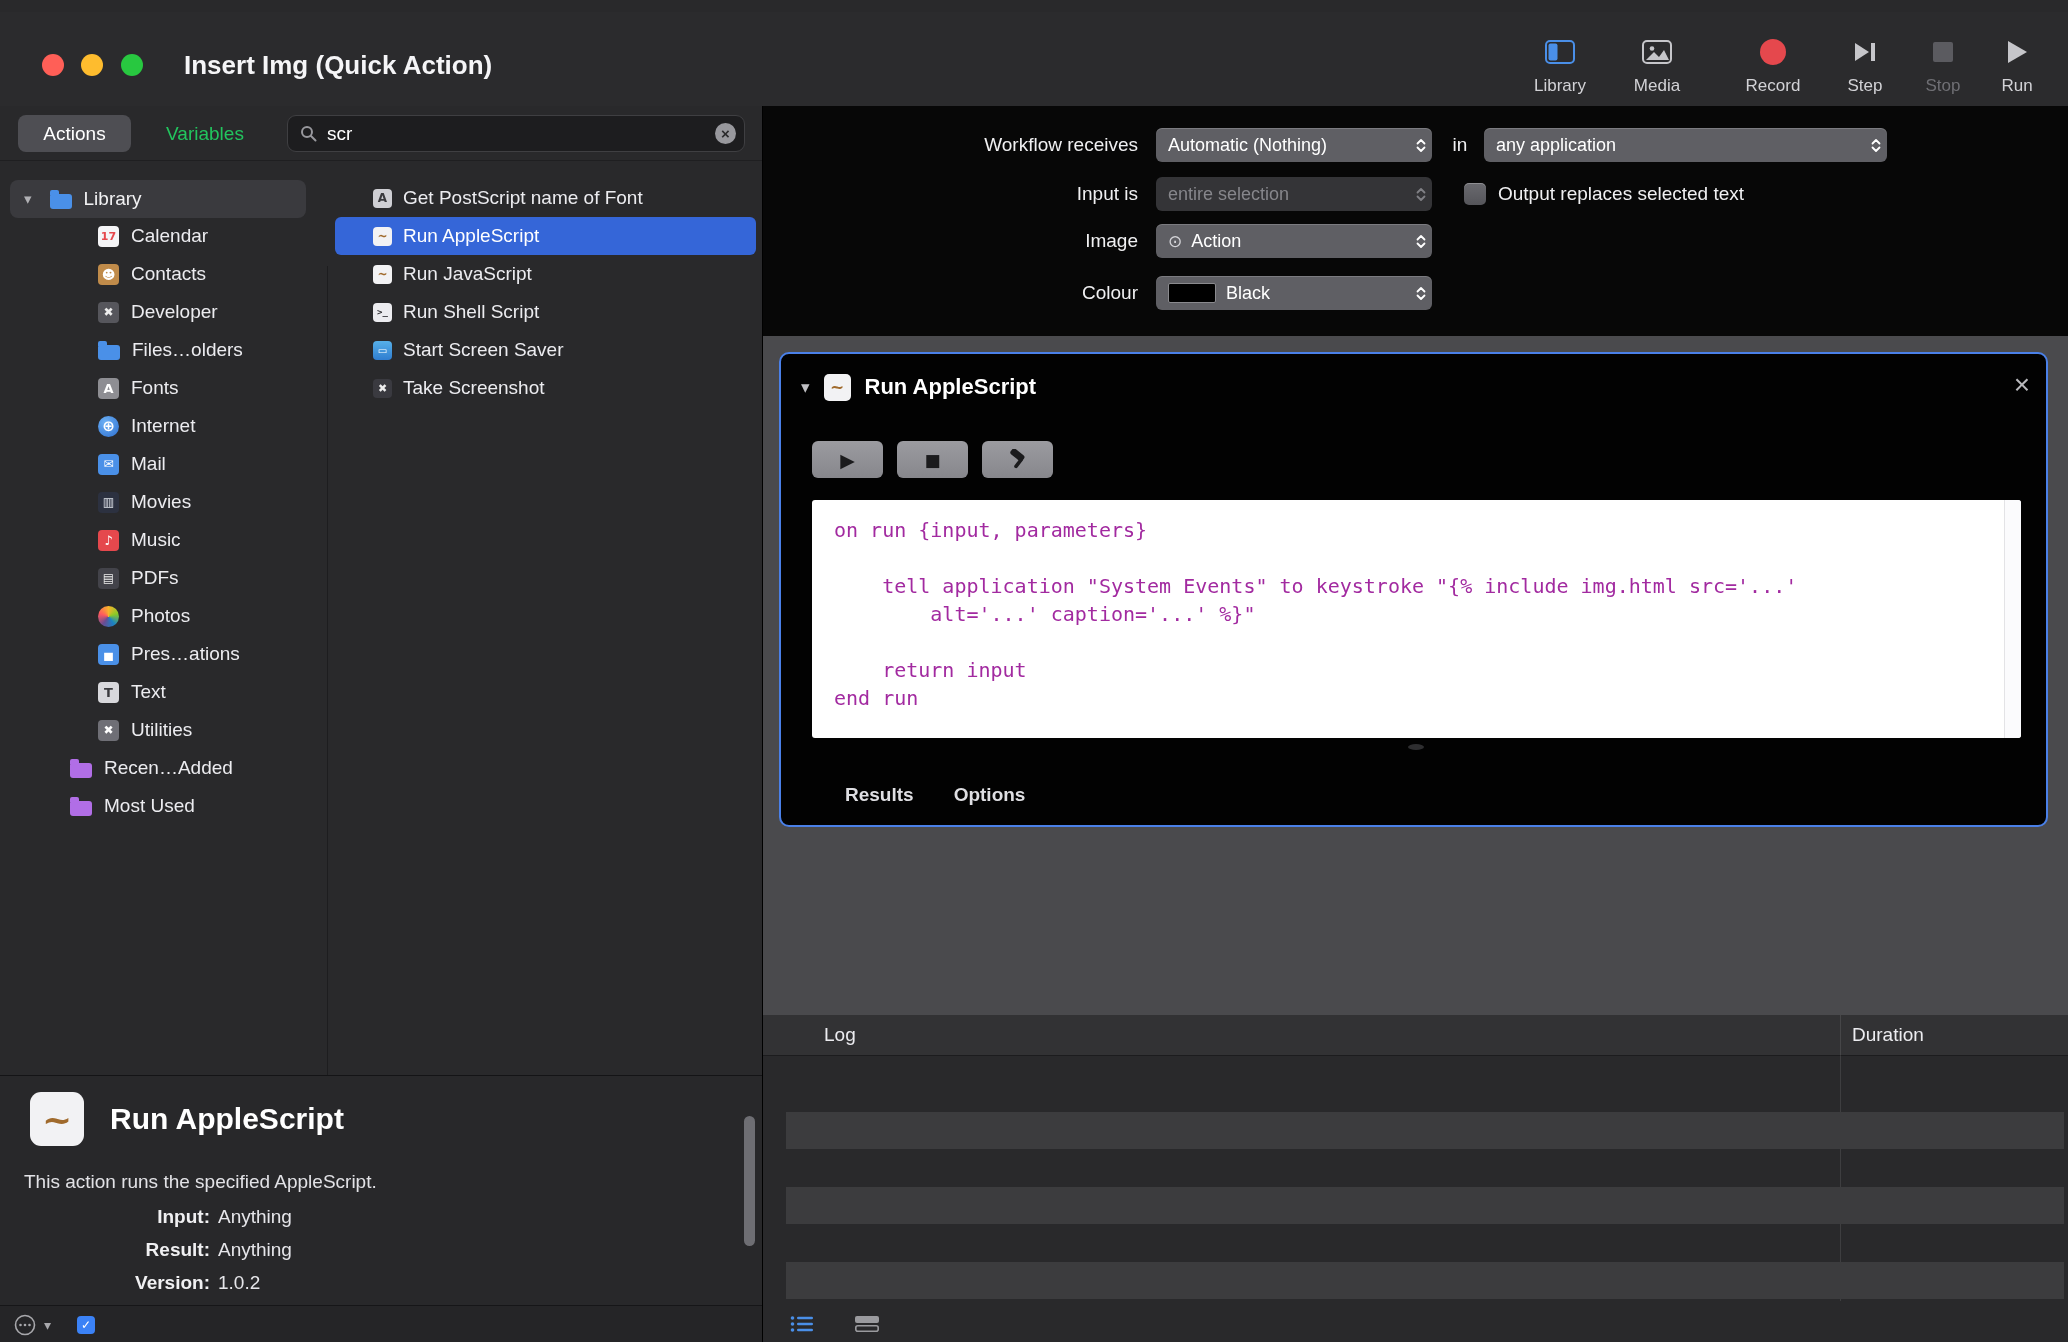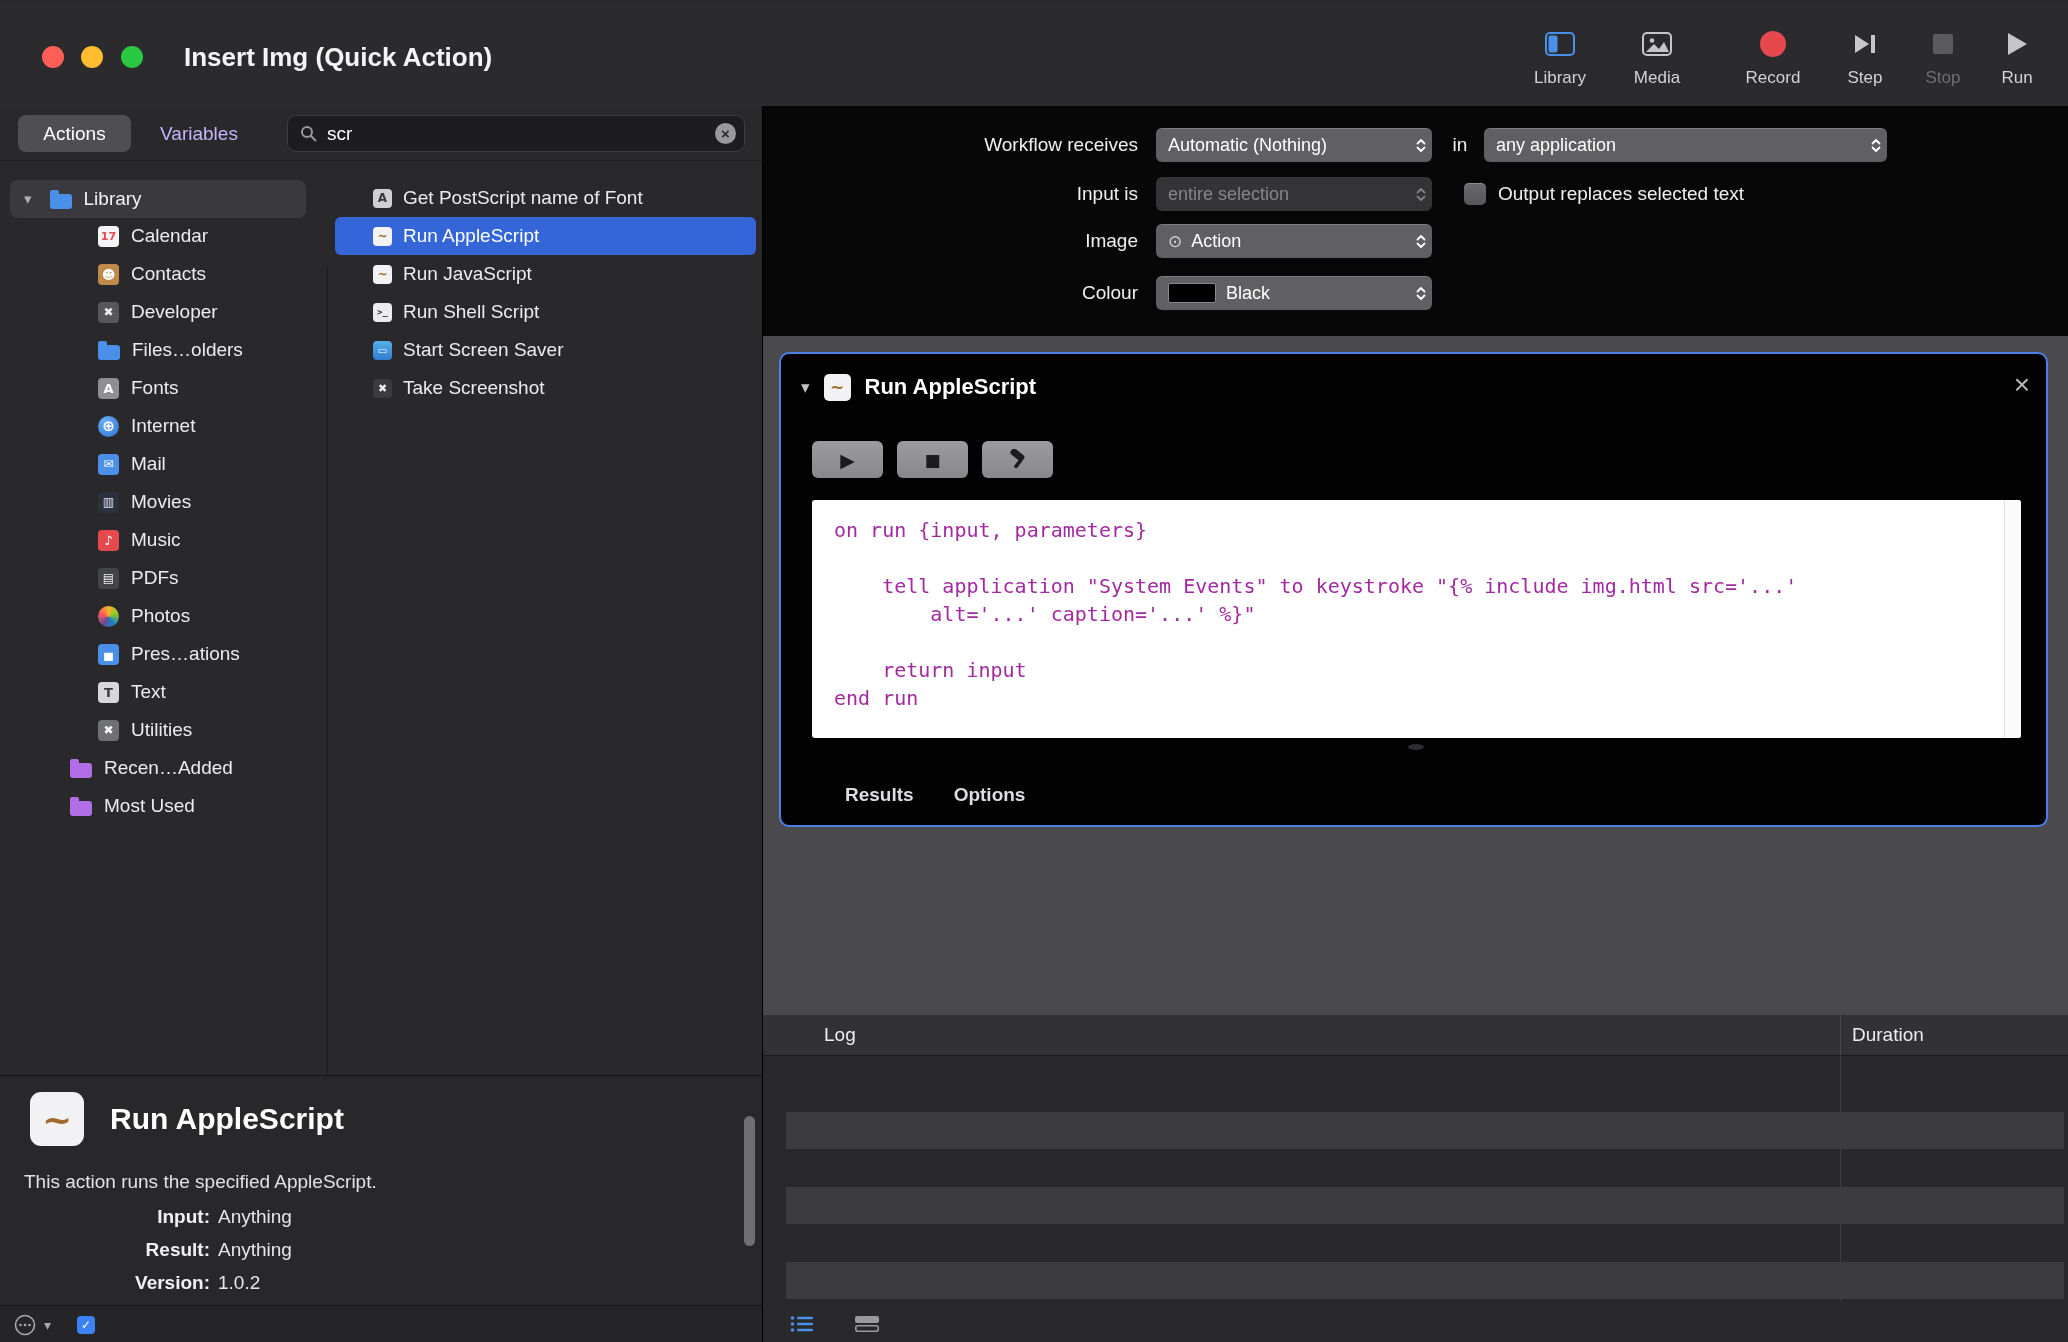--- a/index.html
+++ b/index.html
@@ -1,40 +1,40 @@
 <!DOCTYPE html>
 <html><head>
 <meta charset="utf-8">
 <style>
   html,body{margin:0;padding:0;background:#000;}
   #app{position:relative;width:2068px;height:1342px;overflow:hidden;
        font-family:"Liberation Sans",sans-serif;background:#29292b;color:#ececf0;
        -webkit-font-smoothing:antialiased;}
 
   
-  #titlebar{position:absolute;left:0;top:4px;width:2068px;height:106px;background:#2b2b2d;border-bottom:1px solid #0c0c0c;}
+  #titlebar{position:absolute;left:0;top:12px;width:2068px;height:106px;background:#2b2b2d;border-bottom:1px solid #0c0c0c;}
   .tl{position:absolute;top:42px;width:22px;height:22px;border-radius:50%;}
   #tl-close{left:42px;background:#ff5f57;}
   #tl-min{left:81px;background:#febc2e;}
   #tl-zoom{left:121px;background:#28c840;}
   #window-title{position:absolute;left:184px;top:0;height:106px;line-height:106px;font-size:26px;font-weight:bold;color:#f5f5f7;}
   .tbitem{position:absolute;top:18px;width:96px;height:78px;display:flex;flex-direction:column;align-items:center;justify-content:flex-start;cursor:default;}
   .tbitem .tbicon{height:44px;display:flex;align-items:center;justify-content:center;}
   .tbitem .tblabel{font-size:17px;color:#d2d2d6;margin-top:2px;}
   .tbitem.disabled .tblabel{color:#6f6f74;}
 
   
   #left-panel{position:absolute;left:0;top:106px;width:762px;height:1236px;background:#29292b;}
   #panel-divider-v{position:absolute;left:327px;top:160px;width:1px;height:915px;background:#1d1d1f;}
   #main-divider{position:absolute;left:762px;top:106px;width:1px;height:1236px;background:#000;}
 
   #panel-topbar{position:absolute;left:0;top:0;width:762px;height:54px;border-bottom:1px solid #1f1f21;}
   #actions-tab{position:absolute;left:18px;top:9px;width:113px;height:37px;background:#4e4e53;border-radius:8px;
                text-align:center;line-height:37px;font-size:19px;color:#fff;}
-  #variables-tab{position:absolute;left:144px;top:9px;width:110px;height:37px;text-align:center;line-height:37px;font-size:19px;color:#c4b5fd;}
+  #variables-tab{position:absolute;left:150px;top:9px;width:110px;height:37px;text-align:center;line-height:37px;font-size:19px;color:#22c55e;}
   #search-field{position:absolute;left:287px;top:9px;width:458px;height:37px;background:#1d1d1f;border:1px solid #3f3f42;border-radius:9px;display:flex;align-items:center;box-sizing:border-box;padding:0 8px 0 12px;}
   #search-input{flex:1;background:transparent;border:none;outline:none;color:#fff;font-size:19px;font-family:"Liberation Sans",sans-serif;margin-left:8px;}
   #search-clear{width:21px;height:21px;border-radius:50%;background:#98989d;color:#2a2a2c;font-size:15px;font-weight:bold;line-height:21px;text-align:center;}
 
   #sidebar{position:absolute;left:0;top:54px;width:327px;height:915px;overflow:hidden;}
   #library-header{position:absolute;left:10px;top:20px;width:296px;height:38px;background:#3a3a3e;border-radius:8px;display:flex;align-items:center;}
   #library-chevron{margin-left:14px;color:#b0b0b4;font-size:15px;}
   #library-header .icon{margin-left:18px;}
   #library-label{margin-left:12px;font-size:19px;color:#f2f2f4;}
   #sidebar-items{position:absolute;left:12px;top:57px;width:327px;}

